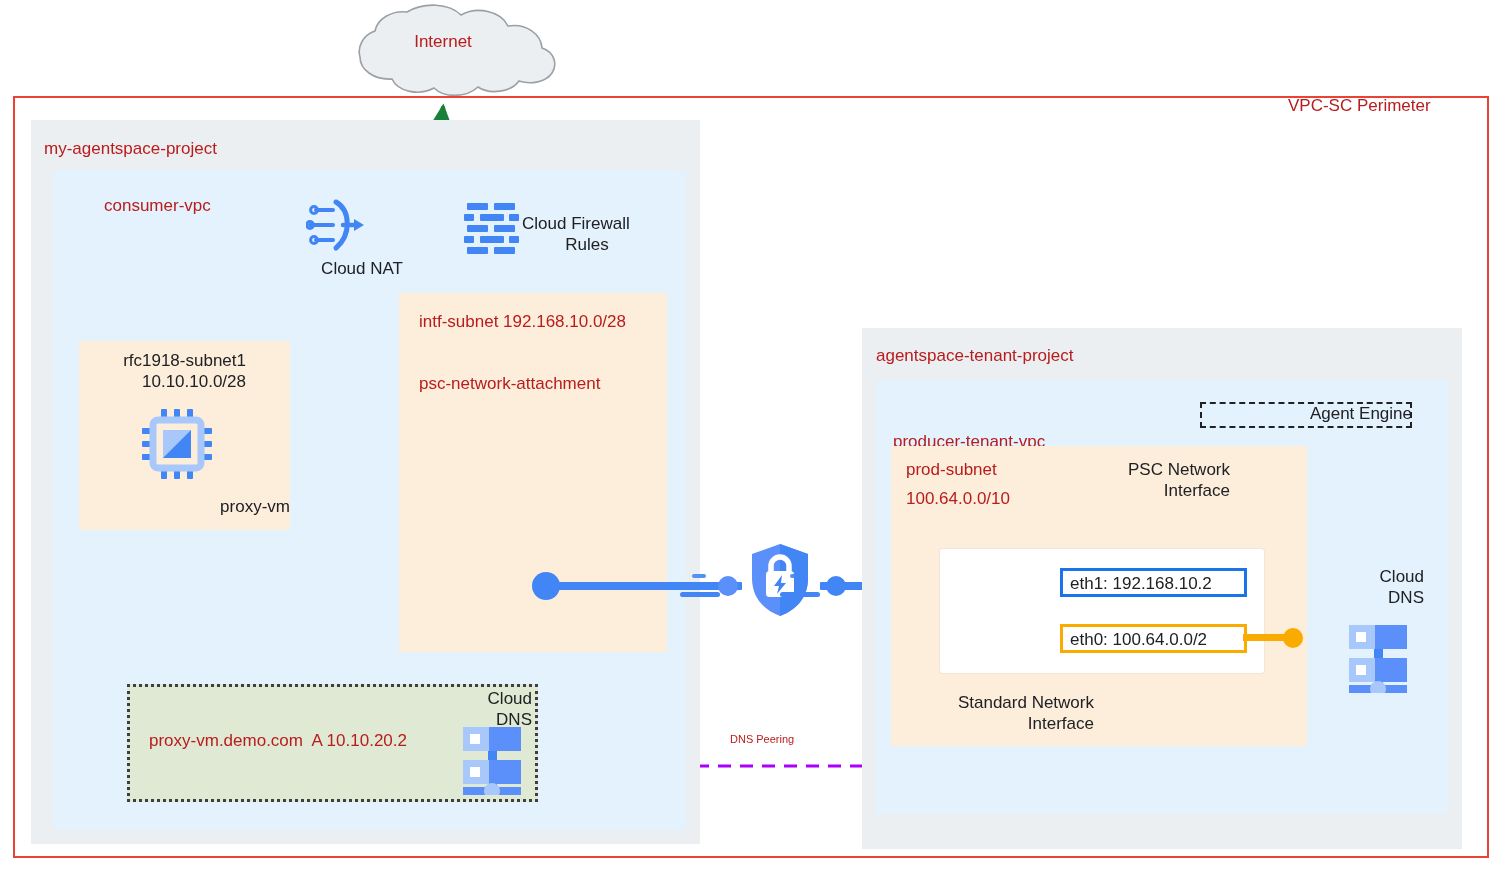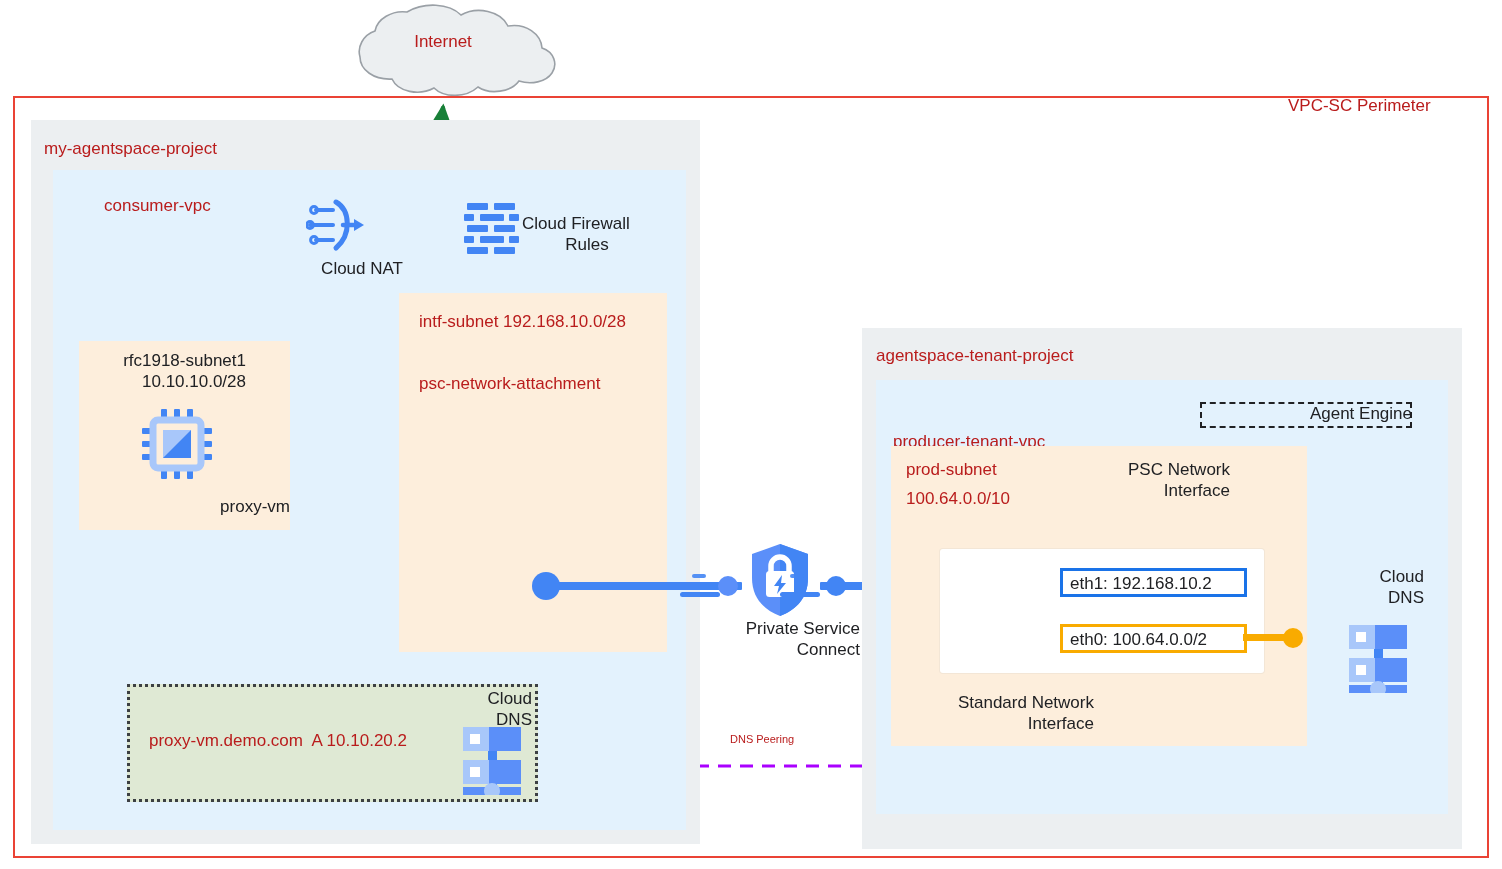--- a/index.html
+++ b/index.html
@@ -341,21 +341,20 @@
   </div>
 
   <svg class="abs" style="left:680px; top:566px;" width="160" height="42">
     <g fill="#4285f4">
       <rect x="12" y="8" width="14" height="4" rx="2" opacity="0.9"></rect>
       <rect x="110" y="8" width="14" height="4" rx="2" opacity="0.9"></rect>
       <rect x="0" y="26" width="40" height="5" rx="2.5"></rect>
       <rect x="100" y="26" width="40" height="5" rx="2.5"></rect>
     </g>
   </svg>
-  <div class="caption" style="left:700px; top:618px; width:160px;"><span>Private Service</span><br><span>Connect</span></div>
 
   <div class="abs project-box" id="tenant-project"></div>
   <div class="lbl project-label" style="left:876px; top:345px;">agentspace-tenant-project</div>
 
   <div class="abs vpc-box" id="producer-tenant-vpc"></div>
   <div class="lbl" style="left:893px; top:403px;margin-top:28px;">producer-tenant-vpc</div>
 
   <div class="abs" id="agent-engine-box"></div>
   <div class="abs" id="agent-engine-label">Agent Engine</div>
 

